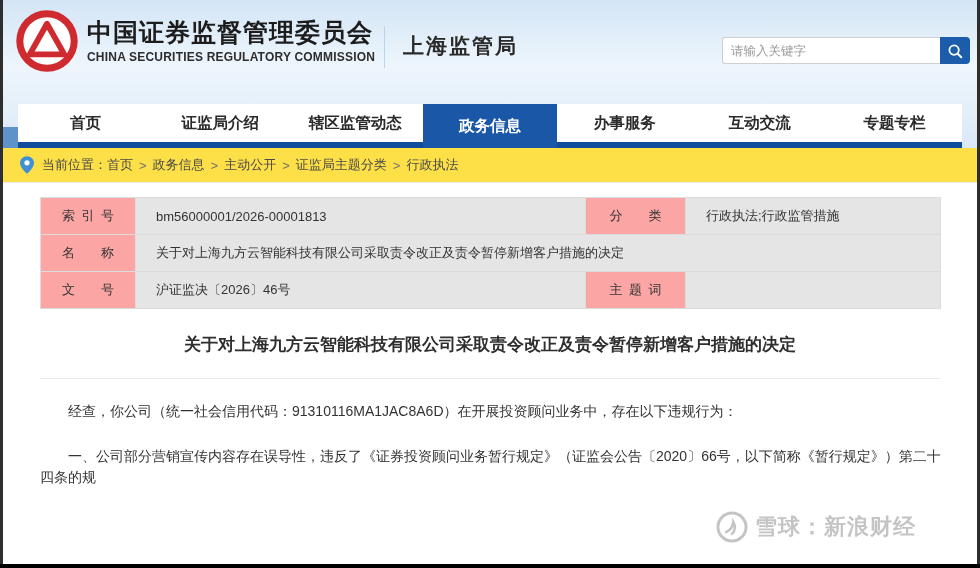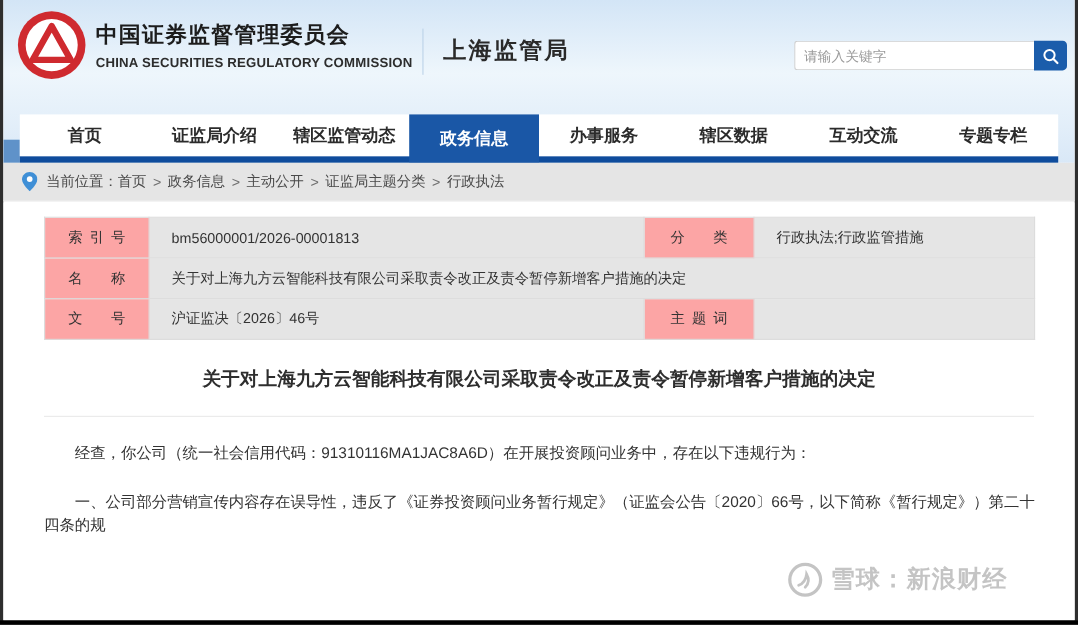--- a/index.html
+++ b/index.html
@@ -13,21 +13,21 @@
     position:absolute;left:3px;right:3px;top:0;bottom:4px;
     background:#ffffff;overflow:hidden;
   }
   
   .header{
     position:absolute;left:0;right:0;top:0;height:148px;
     background:linear-gradient(180deg,#d3e5f6 0%,#eef6fc 45%,#e2eef9 78%,#d9e8f7 100%);
   }
   .seal{position:absolute;left:12px;top:9px;width:64px;height:64px;}
   .org{position:absolute;left:84px;top:16px;}
-  .org-cn{font-size:20px;font-weight:bold;color:#1c1c1c;letter-spacing:1px;line-height:32px;}
+  .org-cn{font-size:25px;font-weight:bold;color:#1c1c1c;letter-spacing:1px;line-height:32px;}
   .org-en{font-size:12px;font-weight:bold;color:#2d2d2d;letter-spacing:.2px;line-height:18px;}
   .vdiv{position:absolute;left:381px;top:26px;width:1px;height:42px;background:#bcd2e8;}
   .bureau{position:absolute;left:400px;top:32px;font-size:21px;font-weight:bold;color:#2a2a2a;letter-spacing:2px;}
   .search{position:absolute;right:7px;top:37px;width:248px;height:27px;display:flex;}
   .search input{
     flex:1;height:27px;box-sizing:border-box;border:1px solid #cfcfcf;border-right:none;
     background:#fff;padding:0 8px;font-size:12.5px;color:#333;outline:none;
     font-family:"Liberation Sans","DejaVu Sans",sans-serif;border-radius:3px 0 0 3px;
   }
   .search input::placeholder{color:#9a9a9a;}
@@ -43,21 +43,21 @@
   .nav-strip{position:absolute;left:15px;right:15px;bottom:0;height:6px;background:#0f4c9c;}
   .nav-stub{position:absolute;left:0;width:15px;bottom:0;height:21px;background:#5f92c9;}
   .tab{
     flex:1;display:flex;align-items:center;justify-content:center;cursor:pointer;
     font-size:15.5px;font-weight:bold;color:#2b2b2b;position:relative;
   }
   .tab.active{background:#1a57a6;color:#ffffff;height:44px;}
   
   .breadcrumb{
     position:absolute;left:0;right:0;top:148px;height:35px;
-    background:#e5e5e5;border-bottom:1px solid #ebebeb;
+    background:#fde047;border-bottom:1px solid #ebebeb;
     display:flex;align-items:center;padding-left:17px;box-sizing:border-box;
     font-size:13px;color:#4a4a4a;
   }
   .breadcrumb .pin{margin-right:8px;display:inline-flex;}
   .crumb{color:#4a4a4a;cursor:pointer;}
   .crumb-sep{margin:0 6px;color:#707070;}
   
   .content{position:absolute;left:0;right:0;top:184px;bottom:0;background:#fff;}
   table.doc-info{
     border-collapse:collapse;table-layout:fixed;
@@ -119,21 +119,20 @@
     </div>
 
     <div class="nav-stub"></div>
     <div class="nav-strip"></div>
     <div class="navbar">
       <div class="tab">首页</div>
       <div class="tab">证监局介绍</div>
       <div class="tab">辖区监管动态</div>
       <div class="tab active">政务信息</div>
       <div class="tab">办事服务</div>
-      <div class="tab">辖区数据</div>
       <div class="tab">互动交流</div>
       <div class="tab">专题专栏</div>
     </div>
   </div>
 
   <div class="breadcrumb">
     <span class="pin">
       <svg width="14" height="18" viewBox="0 0 16 20">
         <path d="M8 0C3.6 0 0 3.4 0 7.6 0 13 8 20 8 20s8-7 8-12.4C16 3.4 12.4 0 8 0z" fill="#3f8fd6"></path>
         <circle cx="8" cy="7.5" r="3" fill="#ffffff"></circle>

